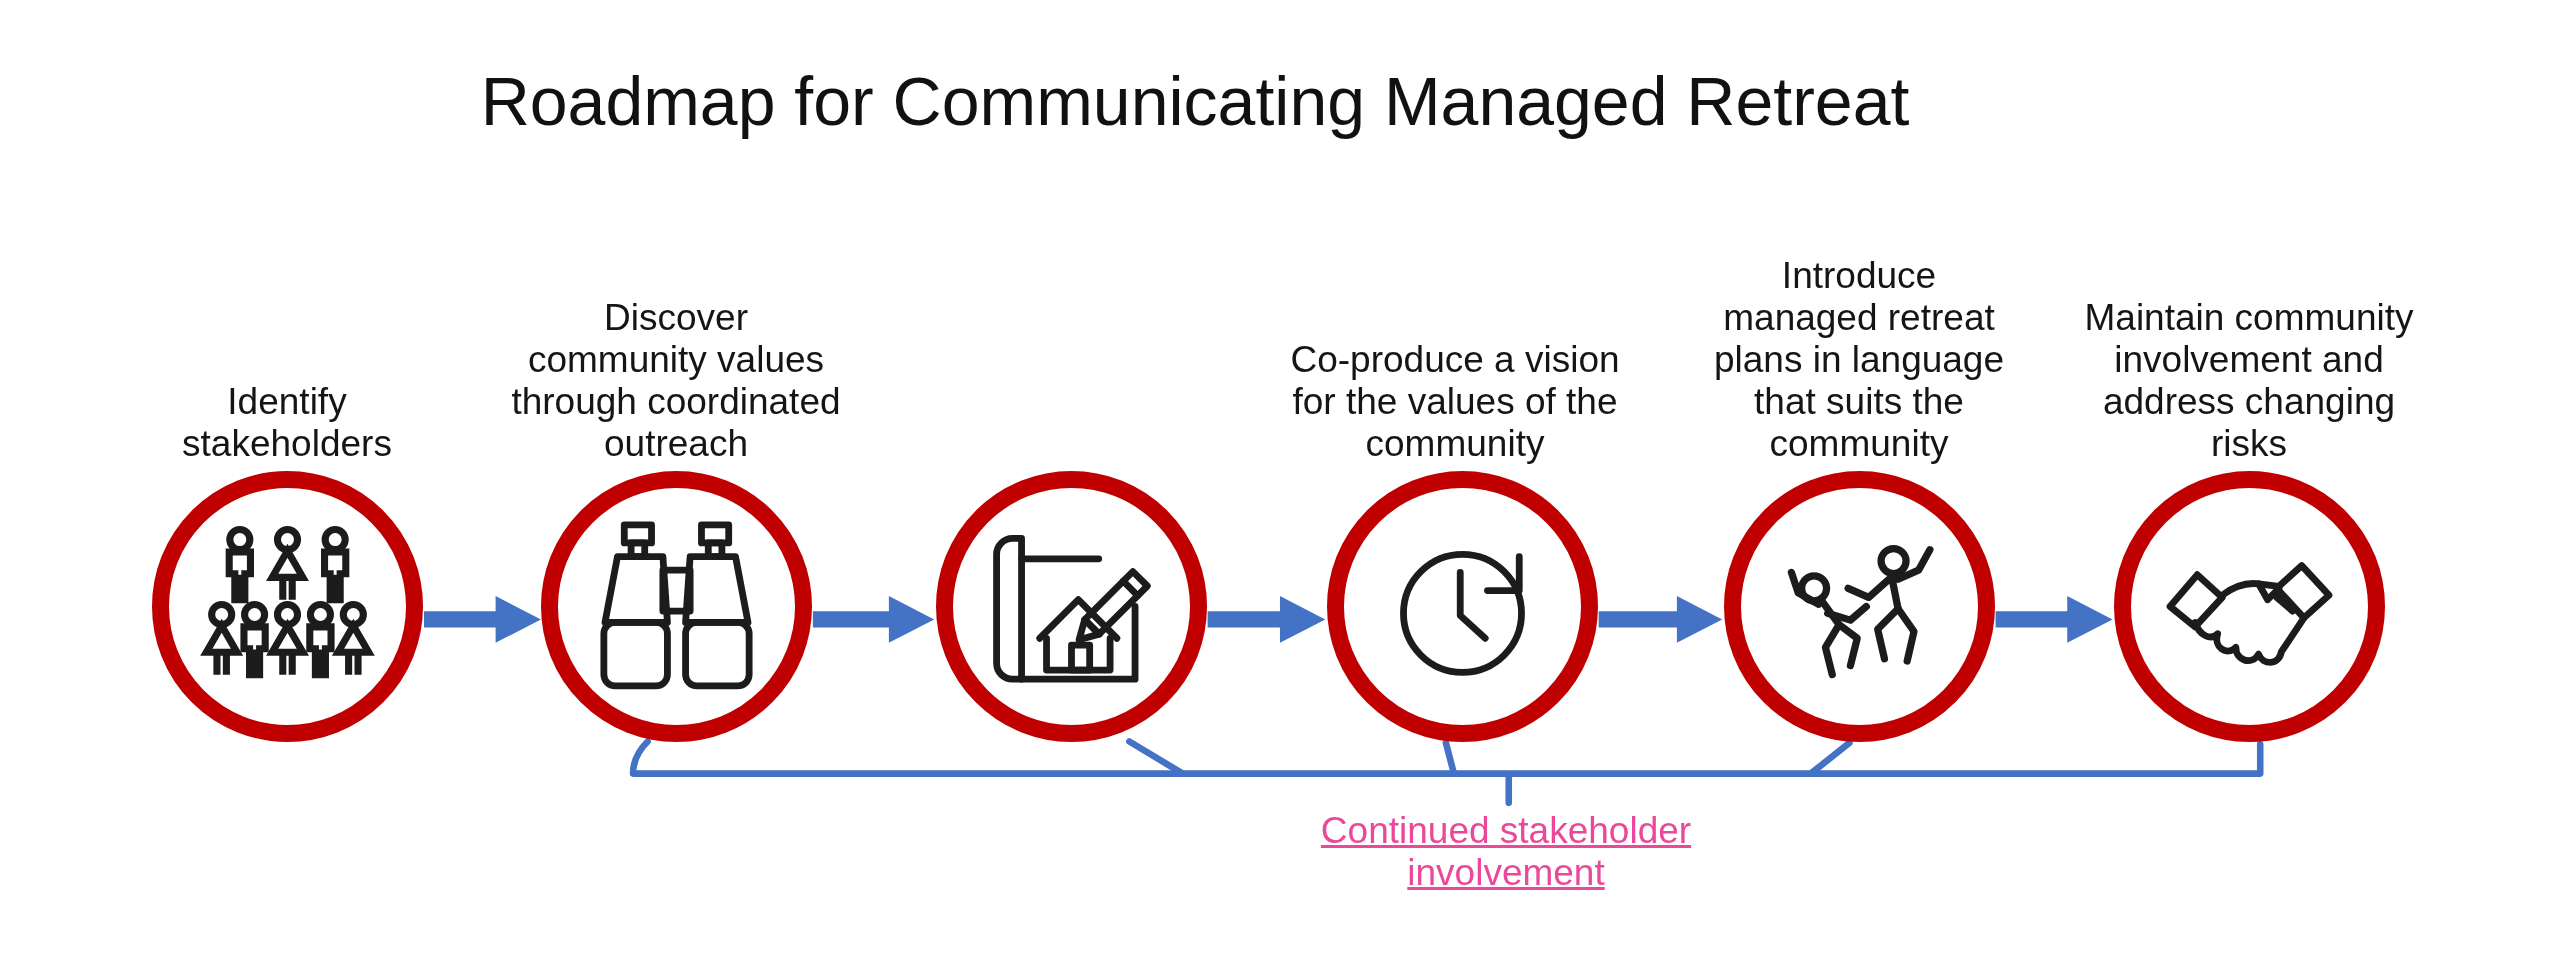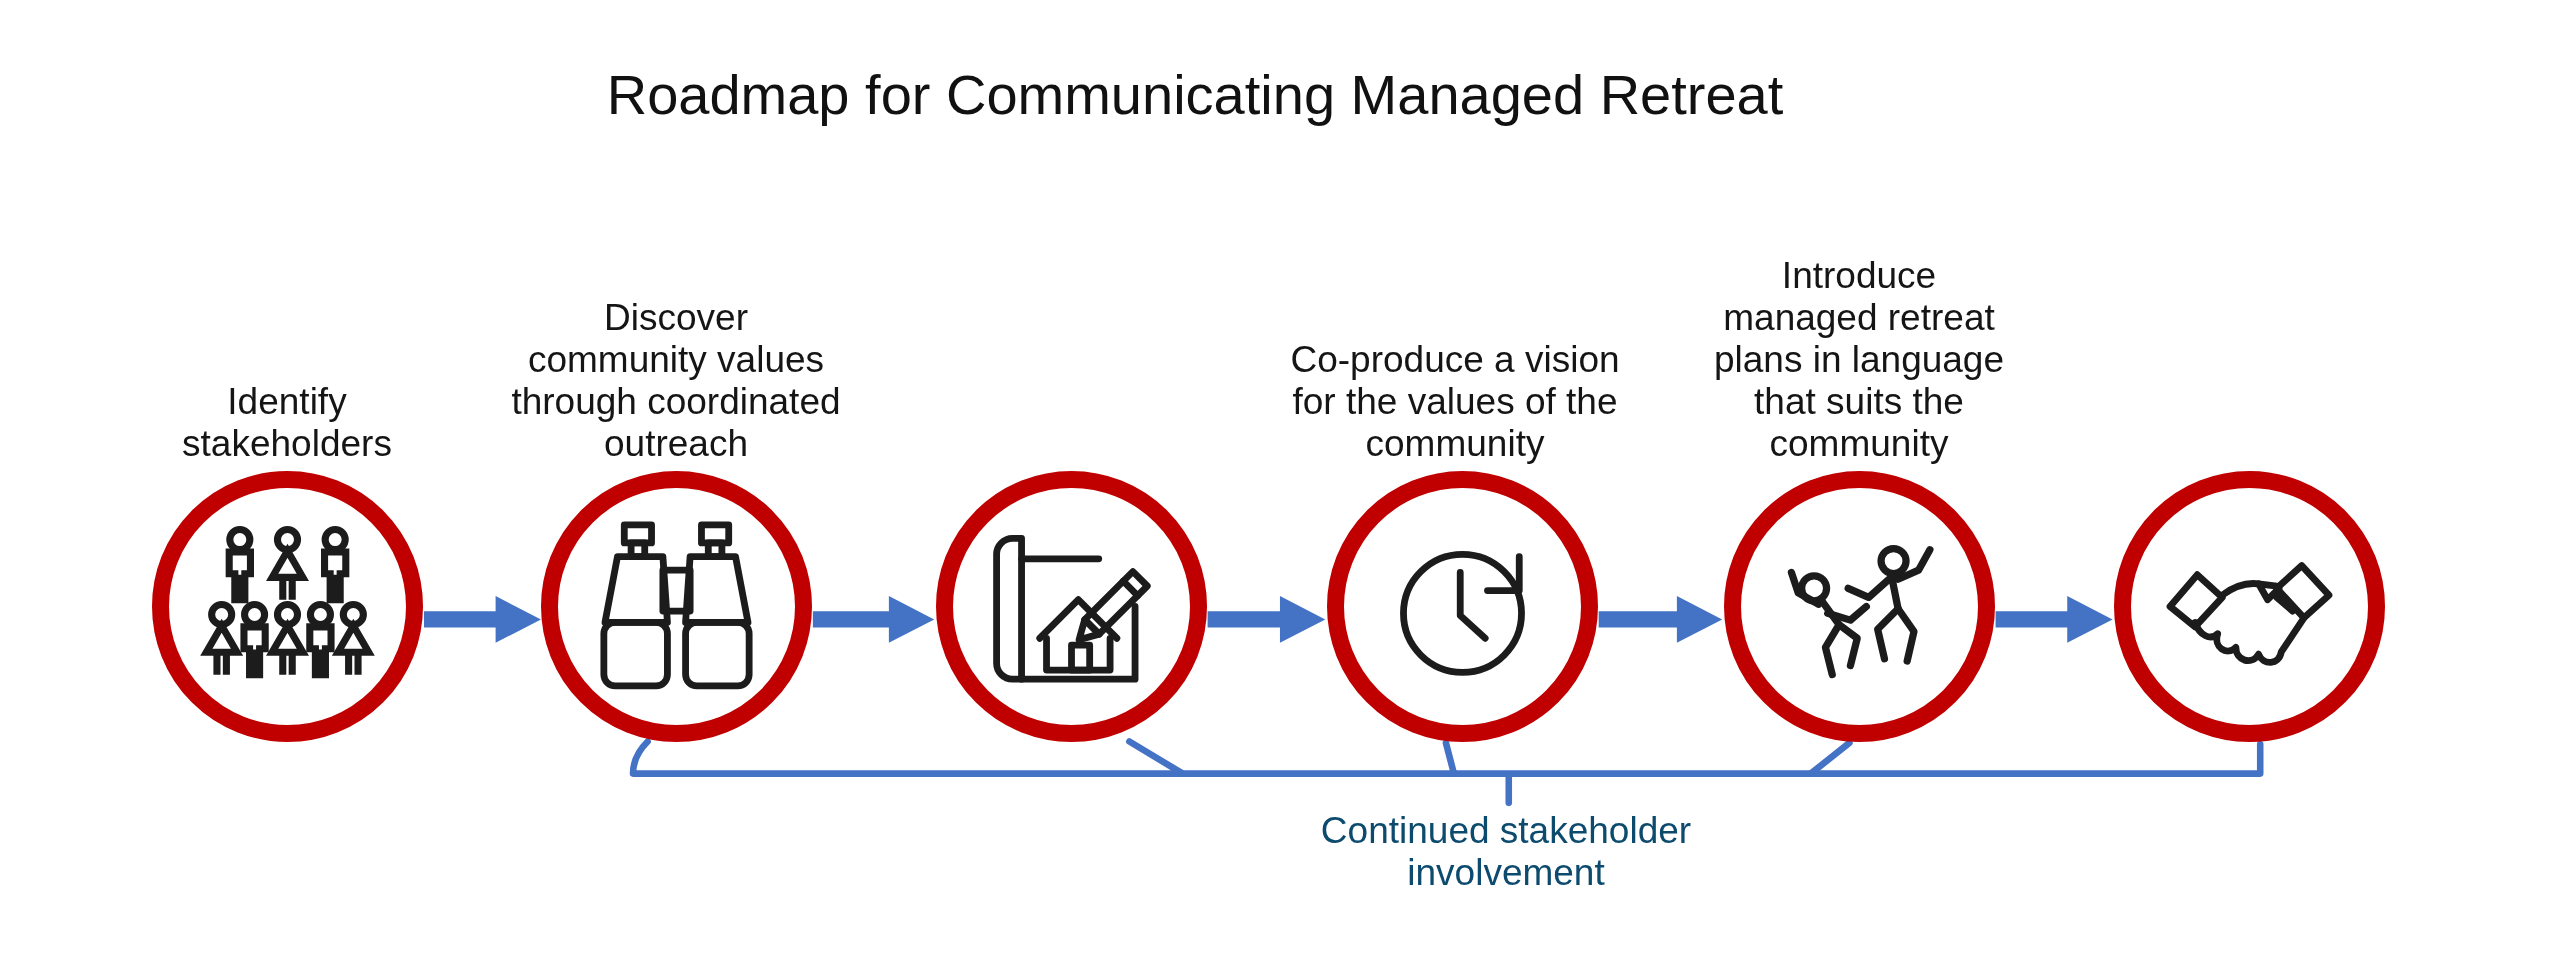--- a/index.html
+++ b/index.html
@@ -8,21 +8,21 @@
     width:2576px;height:980px;
     background:#ffffff;
     font-family:"Liberation Sans", sans-serif;
     color:#1a1a1a;
     overflow:hidden;
   }
   .title{
     position:absolute;
     top:64px;left:1195px;
     transform:translateX(-50%);
-    font-size:56px;
+    font-size:68px;
     line-height:1.1;
     white-space:nowrap;
     color:#111;
   }
   .step-label{
     position:absolute;
     bottom:515px;
     width:453px;
     transform:translateX(-50%);
     text-align:center;
@@ -44,21 +44,22 @@
   .circle svg{display:block;}
   .bottom-label{
     position:absolute;
     top:810px;left:1506px;
     transform:translateX(-50%);
     width:512px;
     text-align:center;
     font-size:37px;
     line-height:42px;
     white-space:pre-line;
-    color:#0c4a6e;
+    color:#ec4899;
+    text-decoration:underline;
   }
   .overlay{
     position:absolute;top:0;left:0;
     pointer-events:none;
   }
 </style>
 </head>
 <body>
 
 <div id="canvas">
@@ -72,20 +73,24 @@
   <div class="step-label" style="left:287px">Identify
 stakeholders</div>
   <div class="step-label" style="left:1455px">Co-produce a vision
 for the values of the
 community</div>
   <div class="step-label" style="left:1859px">Introduce
 managed retreat
 plans in language
 that suits the
 community</div>
+  <div class="step-label" style="left:2249px">Maintain community
+involvement and
+address changing
+risks</div>
 
   <svg class="overlay" width="2576" height="980" viewBox="0 0 3524 1340">
     <g fill="#4472C4">
       <polygon points="580,836 678,836 678,815 740,847 678,879 678,858 580,858"></polygon>
       <polygon points="1112,836 1216,836 1216,815 1278,847 1216,879 1216,858 1112,858"></polygon>
       <polygon points="1652,836 1751,836 1751,815 1813,847 1751,879 1751,858 1652,858"></polygon>
       <polygon points="2187,836 2294,836 2294,815 2356,847 2294,879 2294,858 2187,858"></polygon>
       <polygon points="2730,836 2828,836 2828,815 2890,847 2828,879 2828,858 2730,858"></polygon>
     </g>
     <g fill="none" stroke="#4472C4" stroke-width="9" stroke-linecap="round" stroke-linejoin="round">

